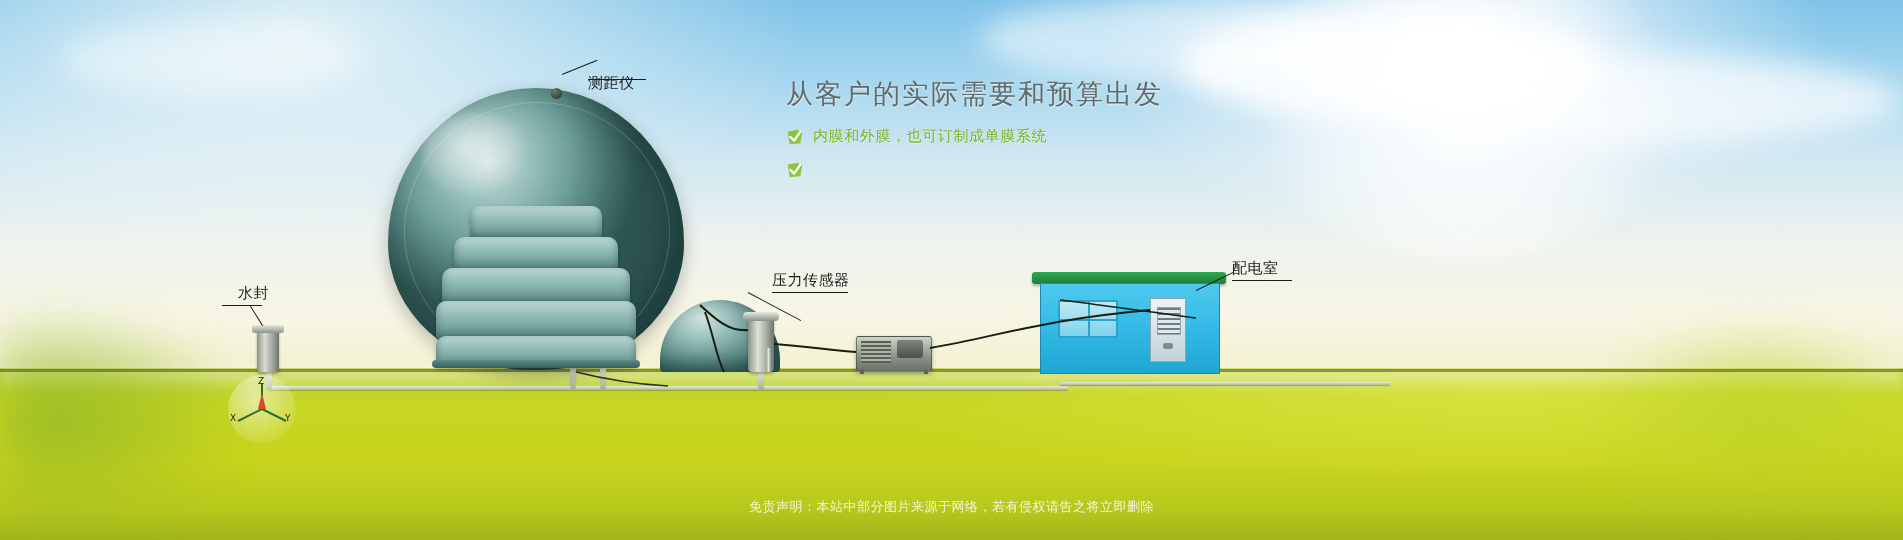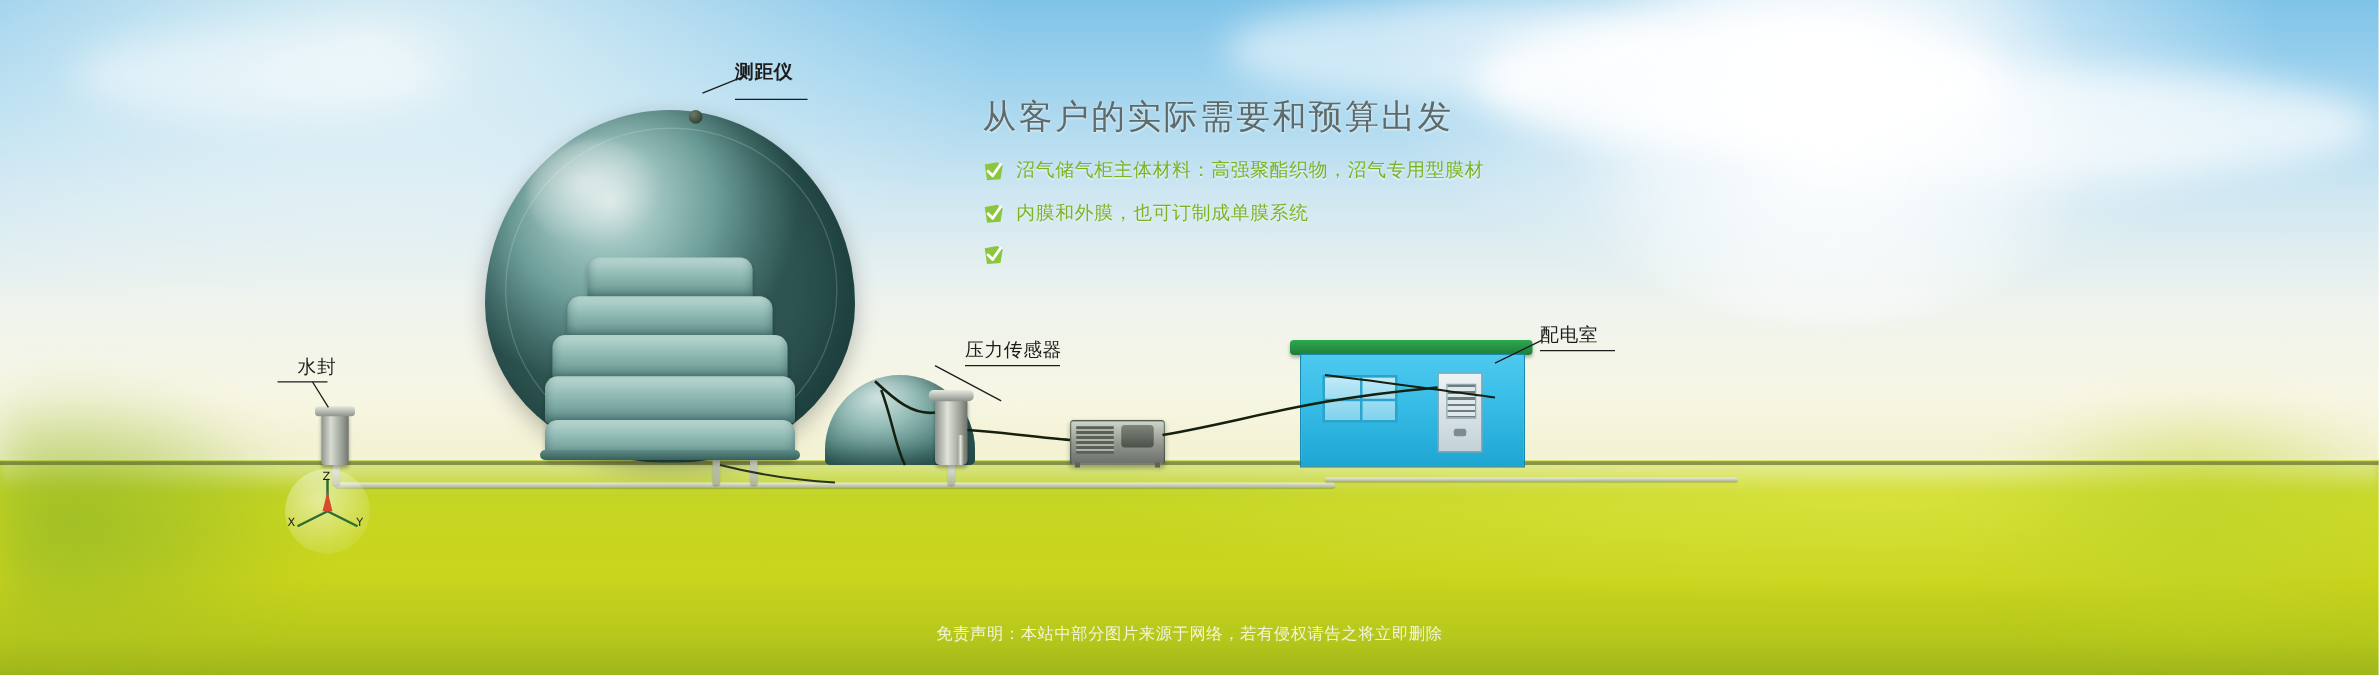--- a/index.html
+++ b/index.html
@@ -175,21 +175,21 @@
     </div>
     <div class="dome-base"></div>
   </div>
 
   <div class="dome2"></div>
 
   <div style="position:absolute;left:551px;top:88px;width:11px;height:11px;border-radius:50%;
               background:radial-gradient(circle at 35% 30%,#6d7a6a,#22301f);"></div>
   <div class="leader" style="left:562px;top:74px;width:38px;height:1px;transform:rotate(-22deg);transform-origin:left center;"></div>
   <div class="label-rule" style="left:588px;top:79px;width:58px;"></div>
-  <div class="label" style="left:588px;top:48px;font-weight:bold;">测距仪</div>
+  <div class="label" style="left:588px;top:74px;">测距仪</div>
 
   <div class="water-seal"></div>
   <div class="water-seal-cap"></div>
   <div class="leader" style="left:250px;top:305px;width:24px;height:1px;transform:rotate(58deg);transform-origin:left center;"></div>
   <div class="label-rule" style="left:222px;top:305px;width:40px;"></div>
   <div class="label" style="left:238px;top:284px;">水封</div>
 
   <div class="pressure-unit"></div>
   <div class="pressure-cap"></div>
   <div class="leader" style="left:748px;top:292px;width:60px;height:1px;transform:rotate(28deg);transform-origin:left center;"></div>
@@ -234,27 +234,20 @@
       <text x="30" y="9" font-size="9" fill="#1c1c1c" font-family="DejaVu Sans, sans-serif">Z</text>
       <text x="57" y="46" font-size="9" fill="#1c1c1c" font-family="DejaVu Sans, sans-serif">Y</text>
       <text x="2" y="46" font-size="9" fill="#1c1c1c" font-family="DejaVu Sans, sans-serif">X</text>
     </svg>
   </div>
 
   <div class="copy">
     <div class="subhead">从客户的实际需要和预算出发</div>
     <div class="bullets">
 
-      <div class="bullet">
-        <svg class="tick" viewBox="0 0 20 20">
-          <path d="M2 4 L13 2 L18 5 L16 17 L4 18 Z" fill="#8cc63e"></path>
-          <path d="M5 10 L9 14 L16 4" stroke="#ffffff" stroke-width="2.6" fill="none" stroke-linecap="round" stroke-linejoin="round"></path>
-        </svg>
-        <span class="bullet-text">沼气储气柜主体材料：高强聚酯织物，沼气专用型膜材</span>
-      </div>
 
       <div class="bullet">
         <svg class="tick" viewBox="0 0 20 20">
           <path d="M2 4 L13 2 L18 5 L16 17 L4 18 Z" fill="#8cc63e"></path>
           <path d="M5 10 L9 14 L16 4" stroke="#ffffff" stroke-width="2.6" fill="none" stroke-linecap="round" stroke-linejoin="round"></path>
         </svg>
         <span class="bullet-text">内膜和外膜，也可订制成单膜系统</span>
       </div>
 
       <div class="bullet">

